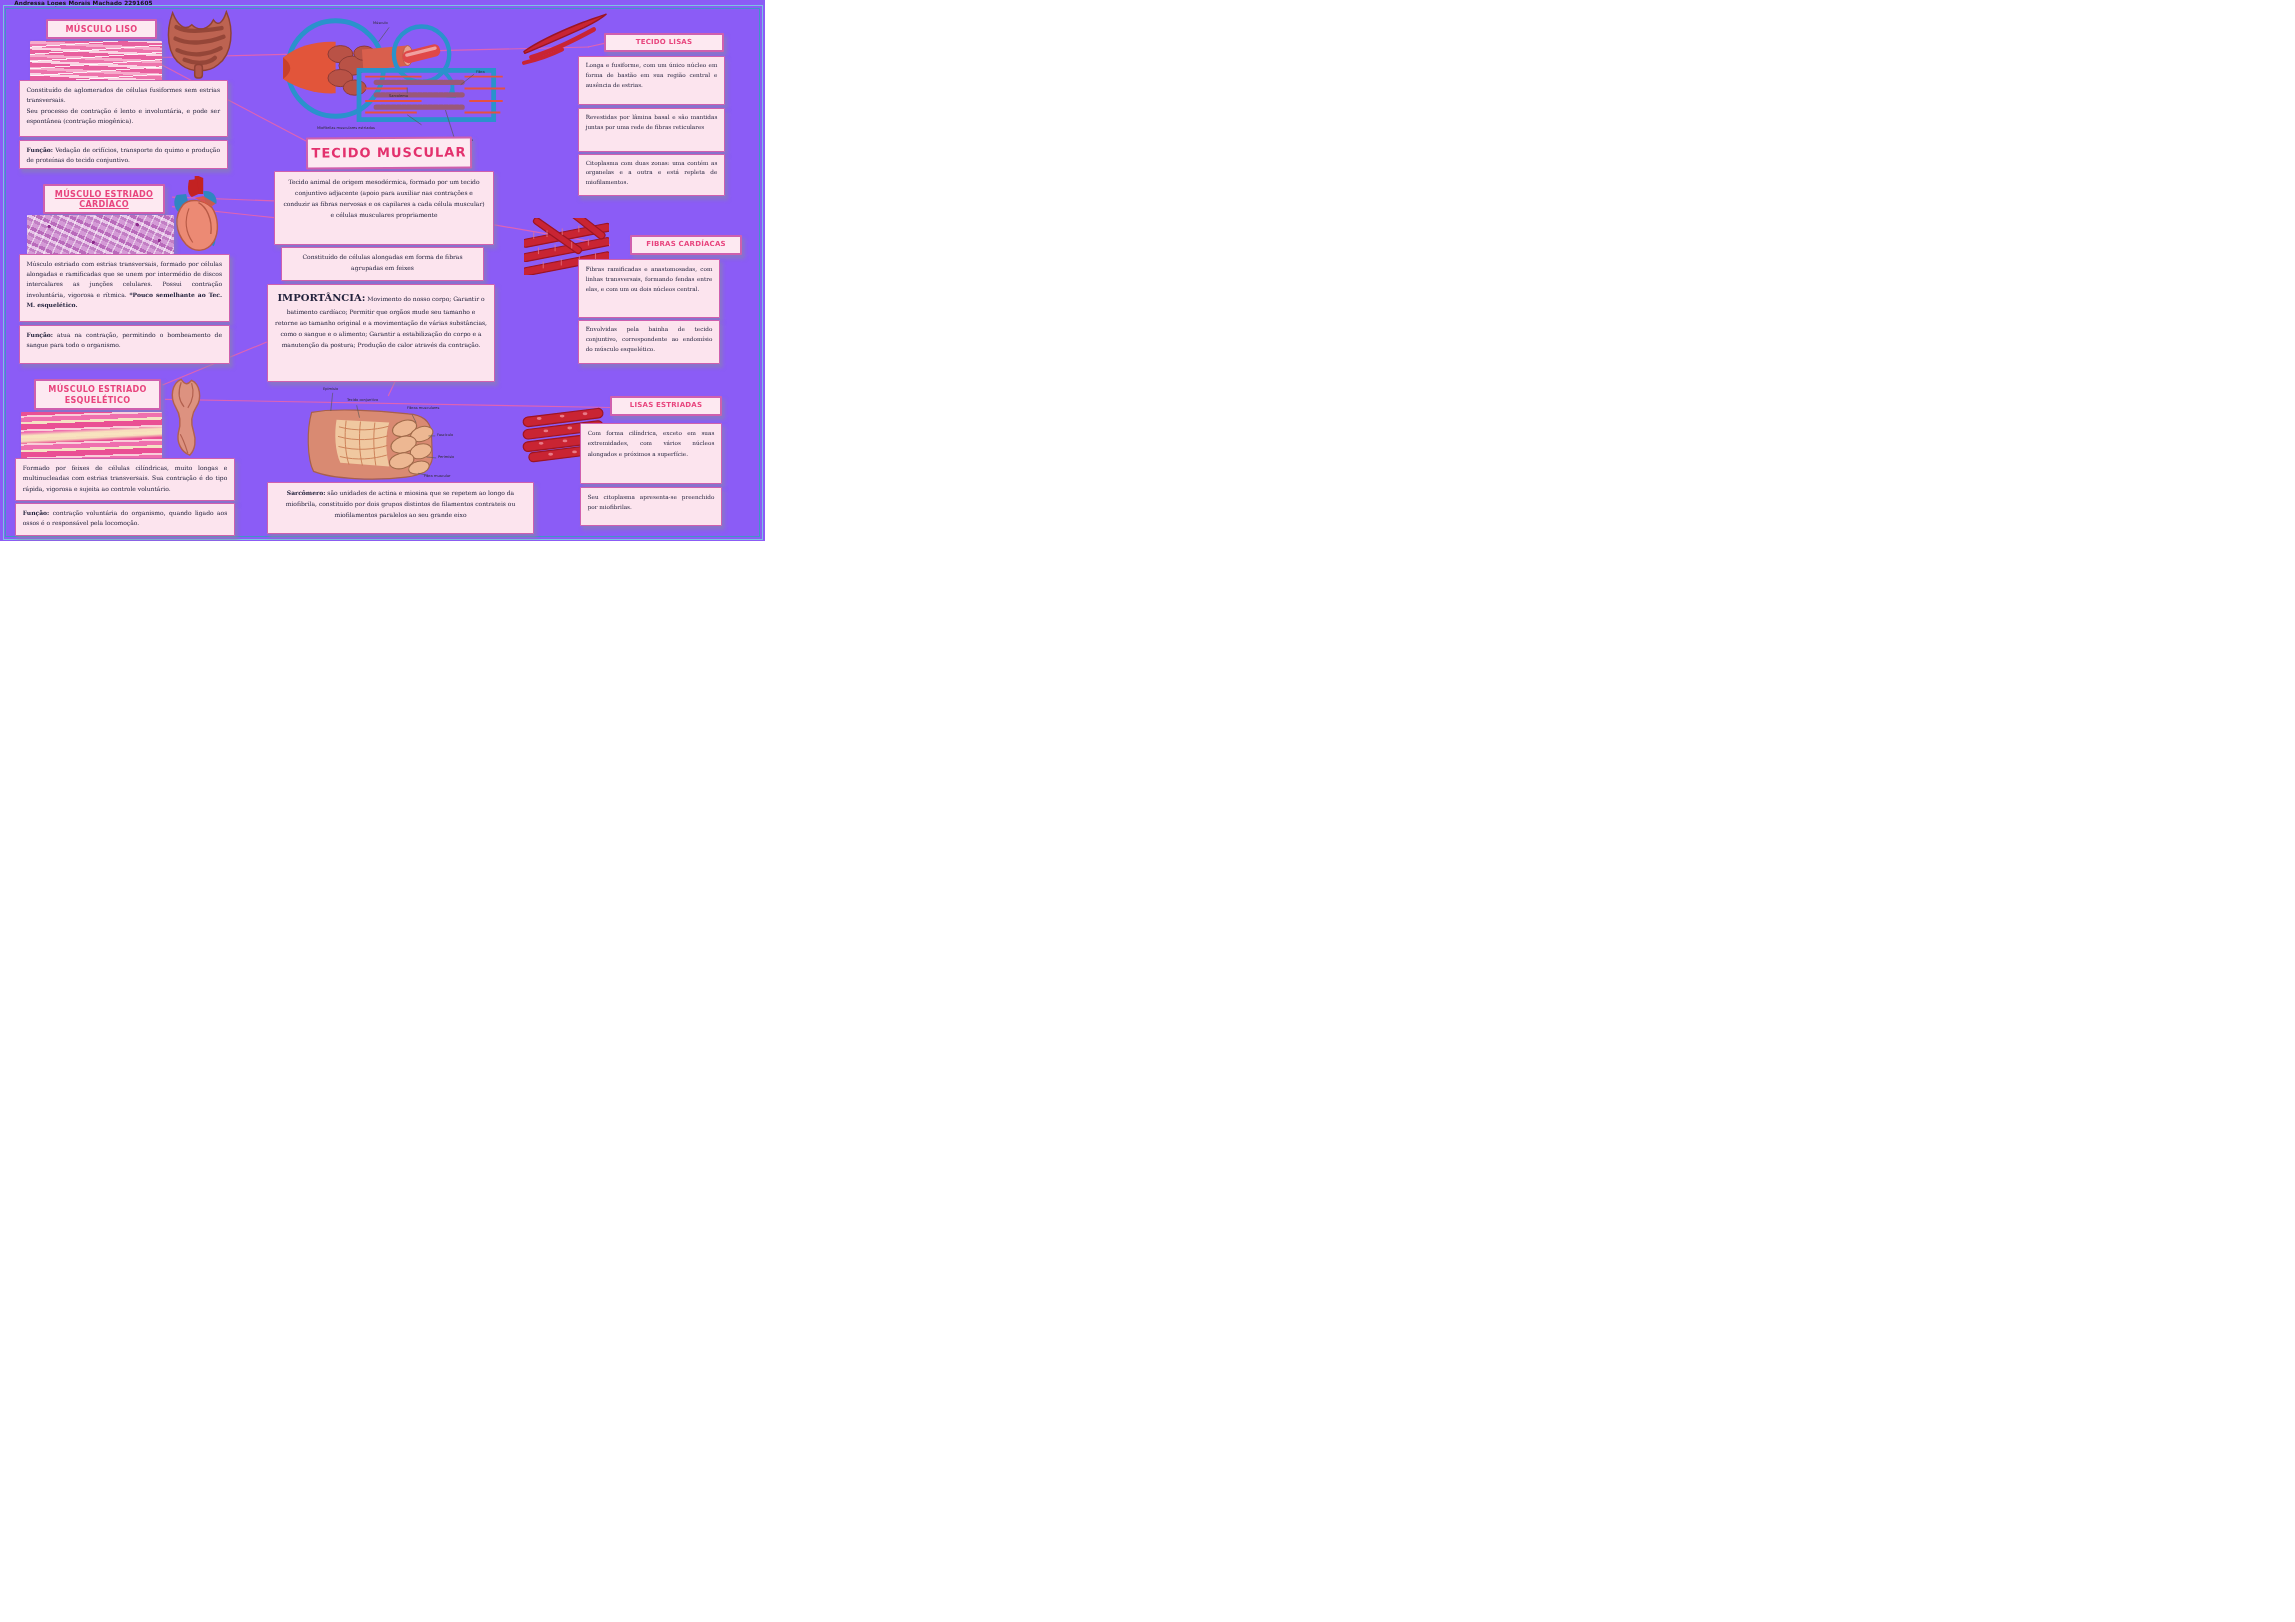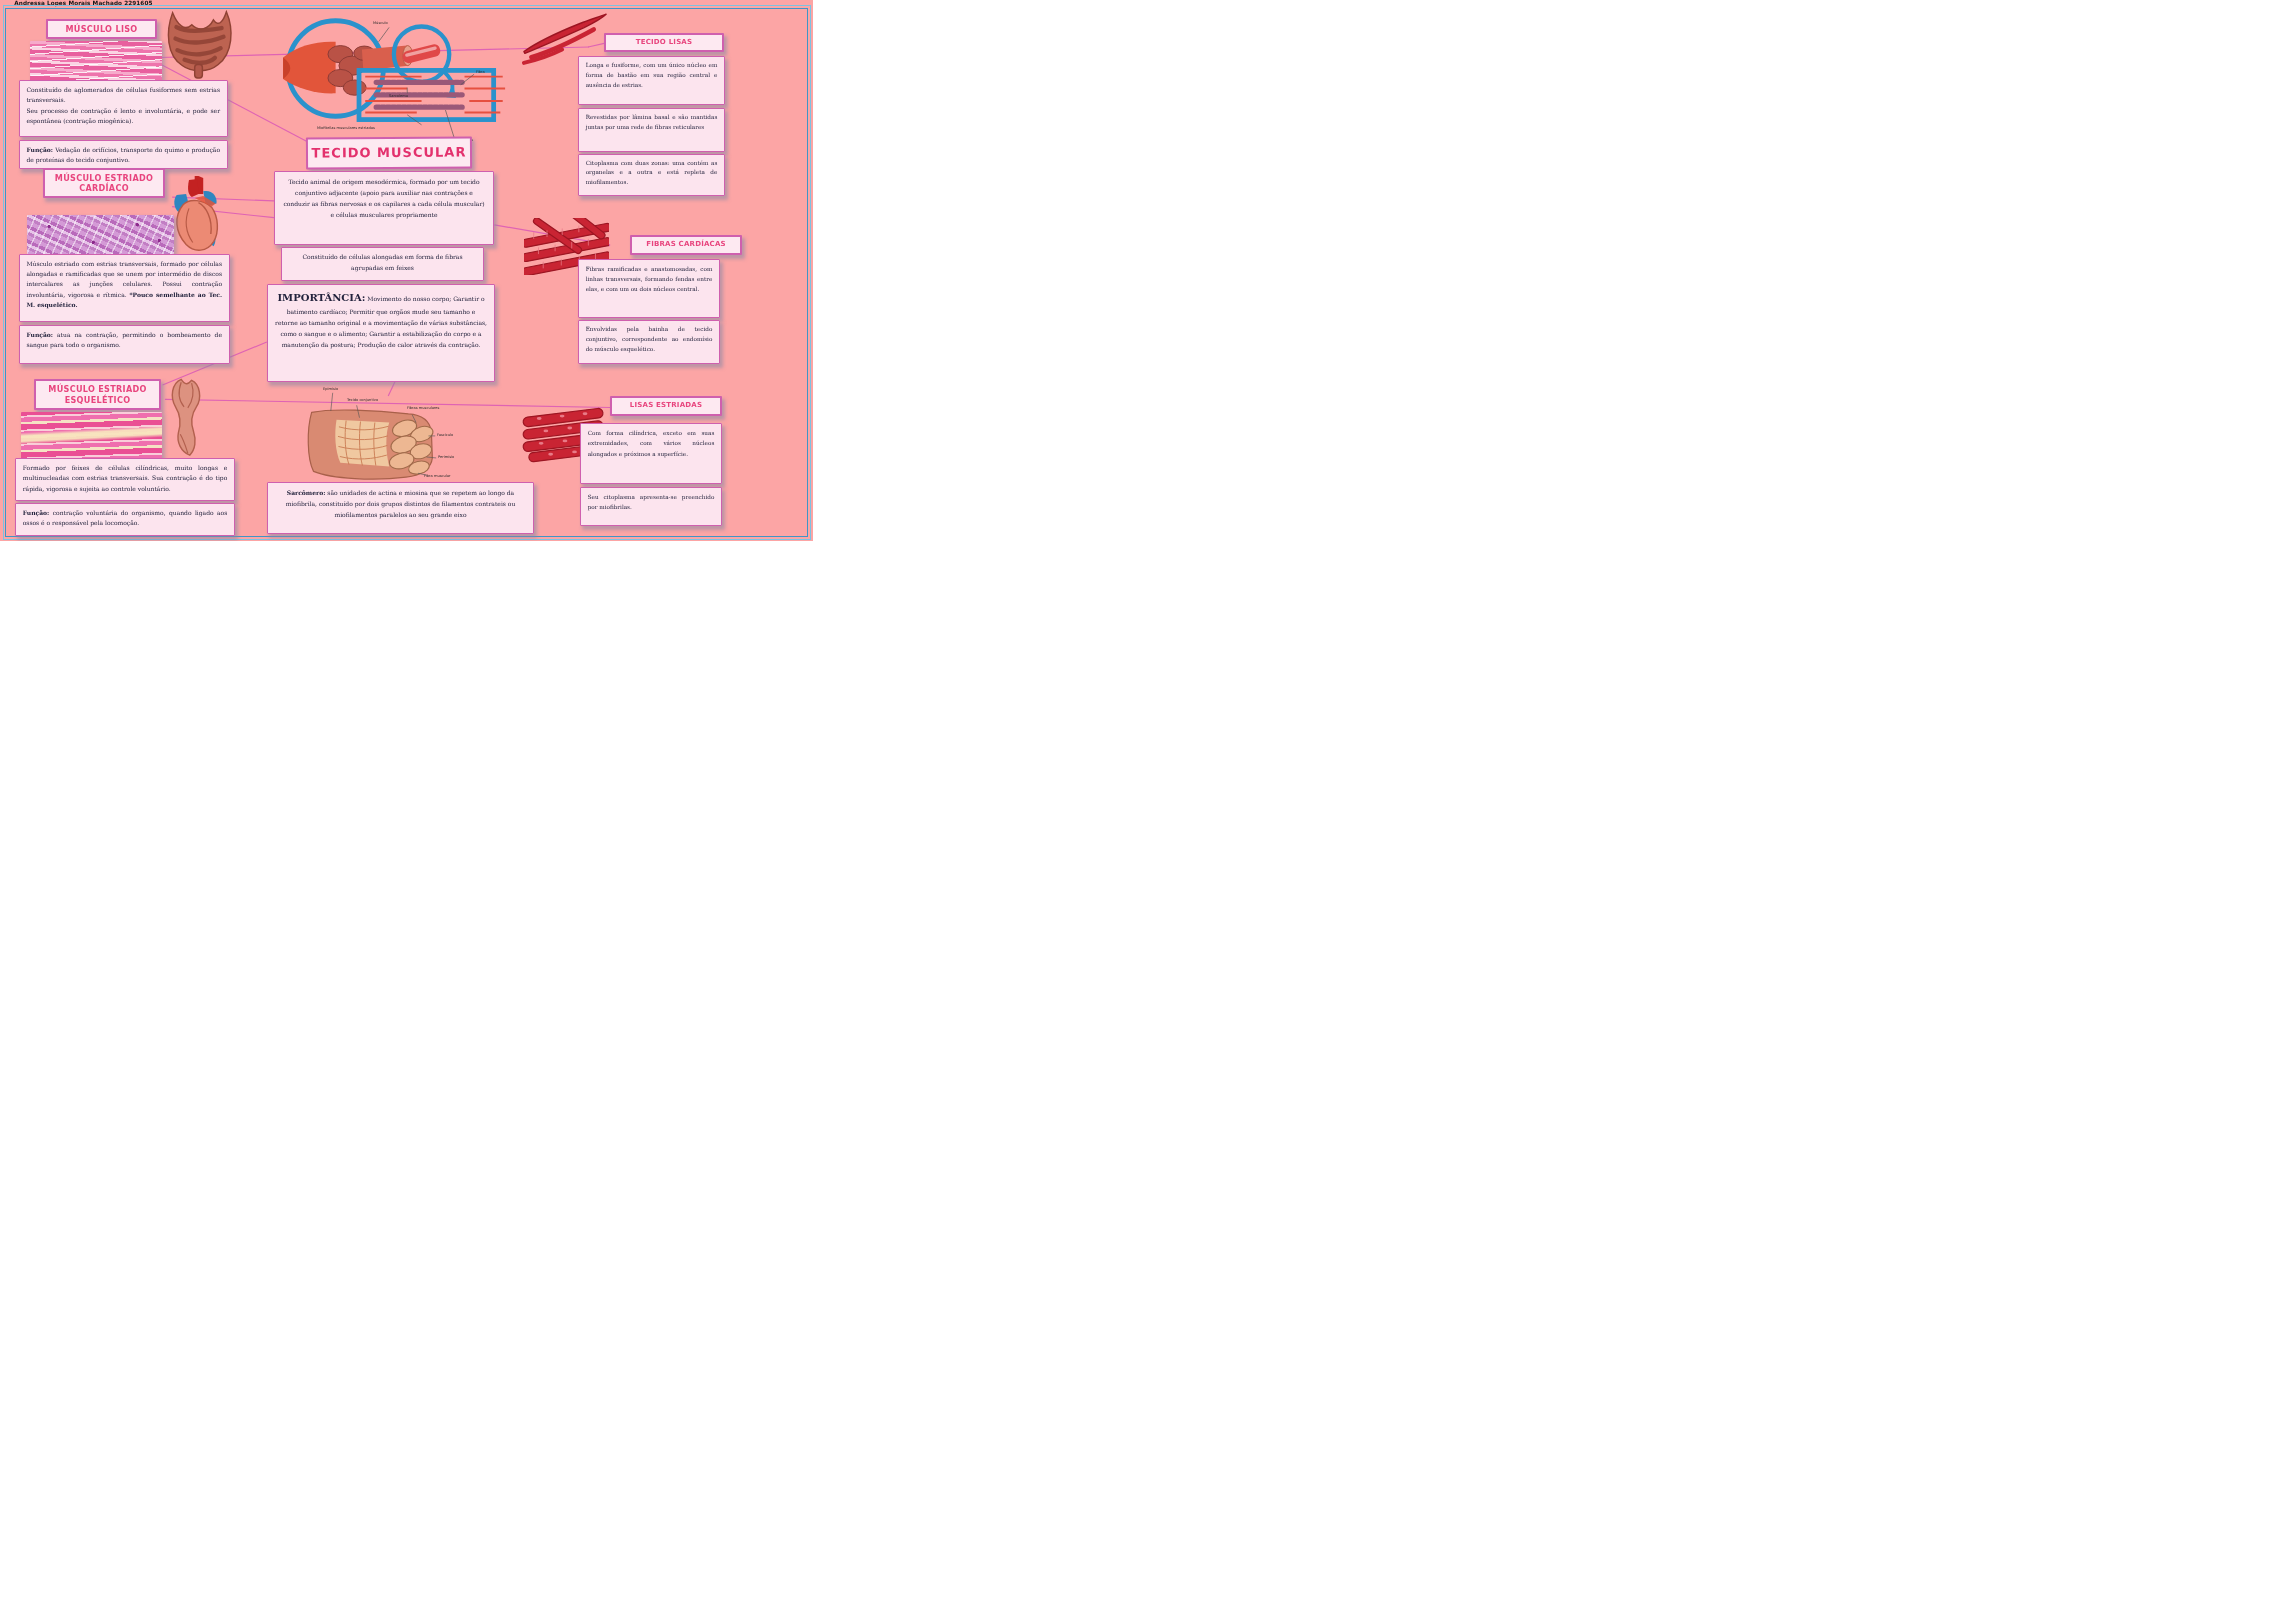--- a/index.html
+++ b/index.html
@@ -1,17 +1,17 @@
 <!DOCTYPE html>
 <html style="font-size:7.7px"><head>
 <meta charset="utf-8">
 <style>
   html,body{margin:0;padding:0;background:#ffffff;}
-  #page{position:relative;width:765px;height:541px;background:#fca5a5;overflow:hidden;
-        font-family:"DejaVu Serif", serif;padding-left:48px;}
+  #page{position:relative;width:765px;height:541px;background:#8b5cf6;overflow:hidden;
+        font-family:"DejaVu Serif", serif;}
   .frame-outer{position:absolute;left:2.9px;top:5.3px;right:2.4px;bottom:1.4px;border:1px solid #7cc2e2;pointer-events:none;}
   .frame-inner{position:absolute;left:5.3px;top:7.7px;right:4.8px;bottom:3.8px;border:1.4px solid #3f95c6;pointer-events:none;}
   .hdr{position:absolute;left:14.3px;top:0px;font-family:"DejaVu Sans",sans-serif;font-weight:bold;
        font-size:5.7px;color:#151515;letter-spacing:0.1px;}
   .box{position:absolute;background:#fce4ee;border:1.9px solid #cf5fae;border-radius:1px;
        box-shadow:2.9px 3.3px 3.8px rgba(135,135,165,.55);color:#23233d;font-size:6px;line-height:1.75;
        padding:3.8px 6.7px;box-sizing:border-box;text-align:justify;}
   .titlebox{position:absolute;background:#fde9f1;border:2.4px solid #cf5fae;border-radius:1px;
        box-shadow:2.9px 3.3px 3.8px rgba(135,135,165,.55);display:flex;align-items:center;justify-content:center;
        font-family:"DejaVu Sans",sans-serif;font-weight:bold;color:#e8457e;text-align:center;
@@ -83,21 +83,21 @@
 
   <div class="box" style="left:18.7px;top:80px;width:209px;height:57px;">
     <div>Constituído de aglomerados de células fusiformes sem estrias transversais.</div>
     <div>Seu processo de contração é lento e involuntária, e pode ser espontânea (contração miogênica).</div>
   </div>
 
   <div class="box" style="left:18.7px;top:140px;width:209px;height:29px;">
     <span class="bold">Função:</span><span> Vedação de orifícios, transporte do quimo e produção de proteínas do tecido conjuntivo.</span>
   </div>
 
-  <div class="titlebox t-left" style="left:43px;top:168px;width:122px;height:30px;">
+  <div class="titlebox t-left" style="left:43px;top:184px;width:122px;height:30px;text-decoration:underline;">
     <span>MÚSCULO ESTRIADO CARDÍACO</span>
   </div>
 
   <svg class="diagram" style="left:170px;top:175px;" width="56" height="80" viewBox="0 0 118 168">
     <path d="M52,2 L52,40 L70,40 L70,6 L60,2 Z" fill="#c32222"></path>
     <path d="M40,10 C36,30 38,40 46,46 L60,40 L58,8 Z" fill="#c32222"></path>
     <path d="M14,42 C6,52 8,70 18,78 L40,64 L34,40 Z" fill="#2f86c0"></path>
     <path d="M70,34 C88,30 100,44 98,60 L76,66 Z" fill="#2f86c0"></path>
     <path d="M80,120 C95,118 100,135 92,150 L78,140 Z" fill="#2f86c0"></path>
     <path d="M28,62 C8,86 10,120 34,146 C52,164 78,162 92,140 C104,120 102,88 88,68 C70,52 42,48 28,62 Z" fill="#ec8a74" stroke="#b85a46" stroke-width="3"></path>

